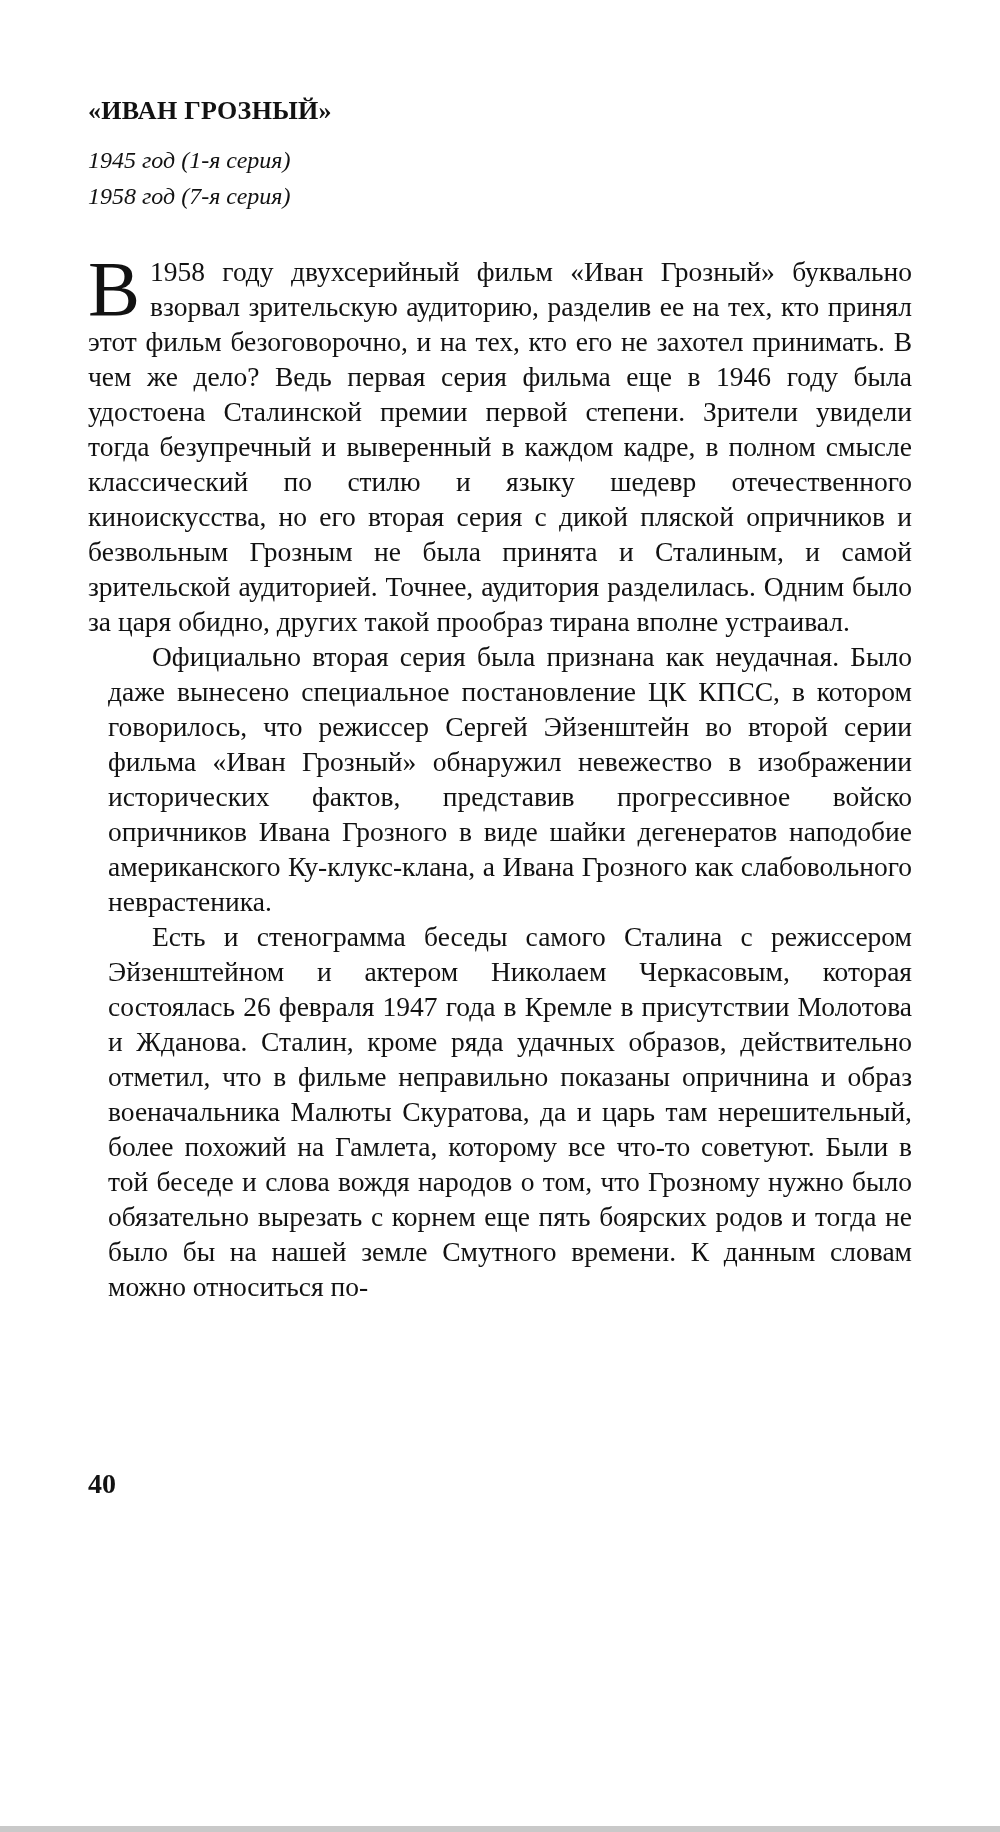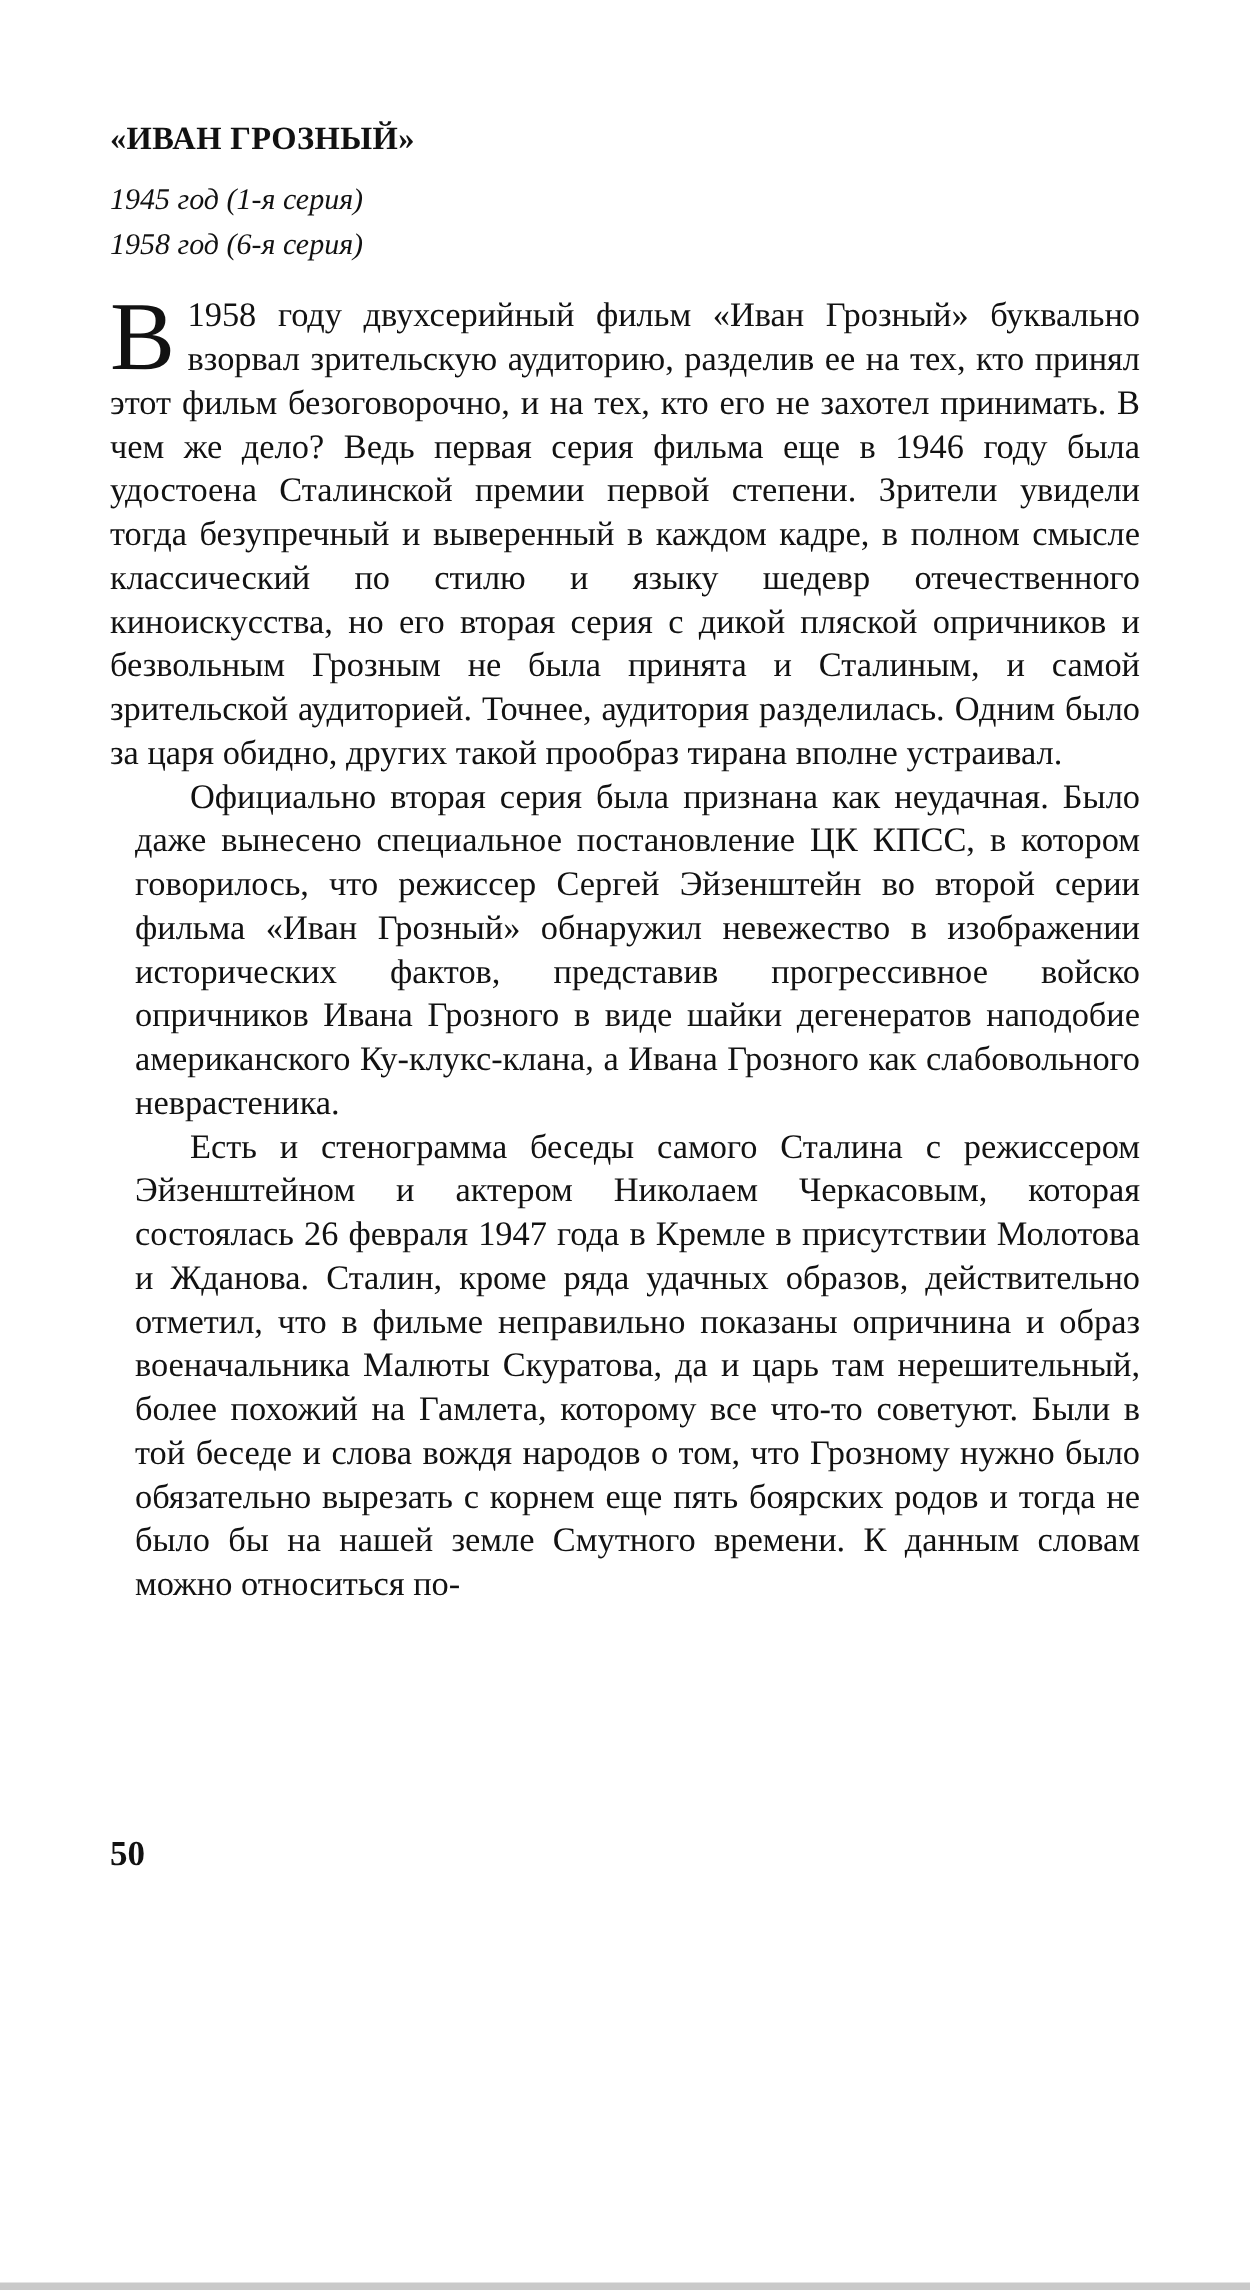--- a/index.html
+++ b/index.html
@@ -15,21 +15,21 @@
     background: #ffffff;
     padding: 90px 88px 0 88px;
     font-family: "Liberation Serif", serif;
     color: #121212;
     overflow: hidden;
   }
   
   .header {
     display: flex;
     align-items: flex-end;
-    margin-bottom: 20px;
+    margin-bottom: 40px;
   }
   .header-left {
     width: 272px;
     flex: 0 0 272px;
     padding-top: 6px;
   }
   .section-title {
     font-weight: bold;
     font-size: 26px;
     letter-spacing: 0.3px;
@@ -95,31 +95,31 @@
 </head>
 <body>
 
 <div class="page">
 
   <div class="header">
     <div class="header-left">
       <div class="section-title">«ИВАН ГРОЗНЫЙ»</div>
       <div class="section-dates">
         <div>1945 год (1-я серия)</div>
-        <div>1958 год (6-я серия)</div>
+        <div>1958 год (7-я серия)</div>
       </div>
     </div>
     <div class="header-divider"></div>
   </div>
 
   <div class="body-text">
     <p class="para">
       <span class="dropcap">В</span><span>1958 году двухсерийный фильм «Иван Грозный» буквально взорвал зрительскую аудиторию, разделив ее на тех, кто принял этот фильм безоговорочно, и на тех, кто его не захотел принимать. В чем же дело? Ведь первая серия фильма еще в 1946 году была удостоена Сталинской премии первой степени. Зрители увидели тогда безупречный и выверенный в каждом кадре, в полном смысле классический по стилю и языку шедевр отечественного киноискусства, но его вторая серия с дикой пляской опричников и безвольным Грозным не была принята и Сталиным, и самой зрительской аудиторией. Точнее, аудитория разделилась. Одним было за царя обидно, других такой прообраз тирана вполне устраивал.</span>
     </p>
     <p class="para indent">Официально вторая серия была признана как неудачная. Было даже вынесено специальное постановление ЦК КПСС, в котором говорилось, что режиссер Сергей Эйзенштейн во второй серии фильма «Иван Грозный» обнаружил невежество в изображении исторических фактов, представив прогрессивное войско опричников Ивана Грозного в виде шайки дегенератов наподобие американского Ку-клукс-клана, а Ивана Грозного как слабовольного неврастеника.</p>
     <p class="para indent">Есть и стенограмма беседы самого Сталина с режиссером Эйзенштейном и актером Николаем Черкасовым, которая состоялась 26 февраля 1947 года в Кремле в присутствии Молотова и Жданова. Сталин, кроме ряда удачных образов, действительно отметил, что в фильме неправильно показаны опричнина и образ военачальника Малюты Скуратова, да и царь там нерешительный, более похожий на Гамлета, которому все что-то советуют. Были в той беседе и слова вождя народов о том, что Грозному нужно было обязательно вырезать с корнем еще пять боярских родов и тогда не было бы на нашей земле Смутного времени. К данным словам можно относиться по-</p>
   </div>
 
-  <div class="page-number">50</div>
+  <div class="page-number">40</div>
 
   <div class="scan-edge"></div>
 
 </div>
 
 </body></html>

